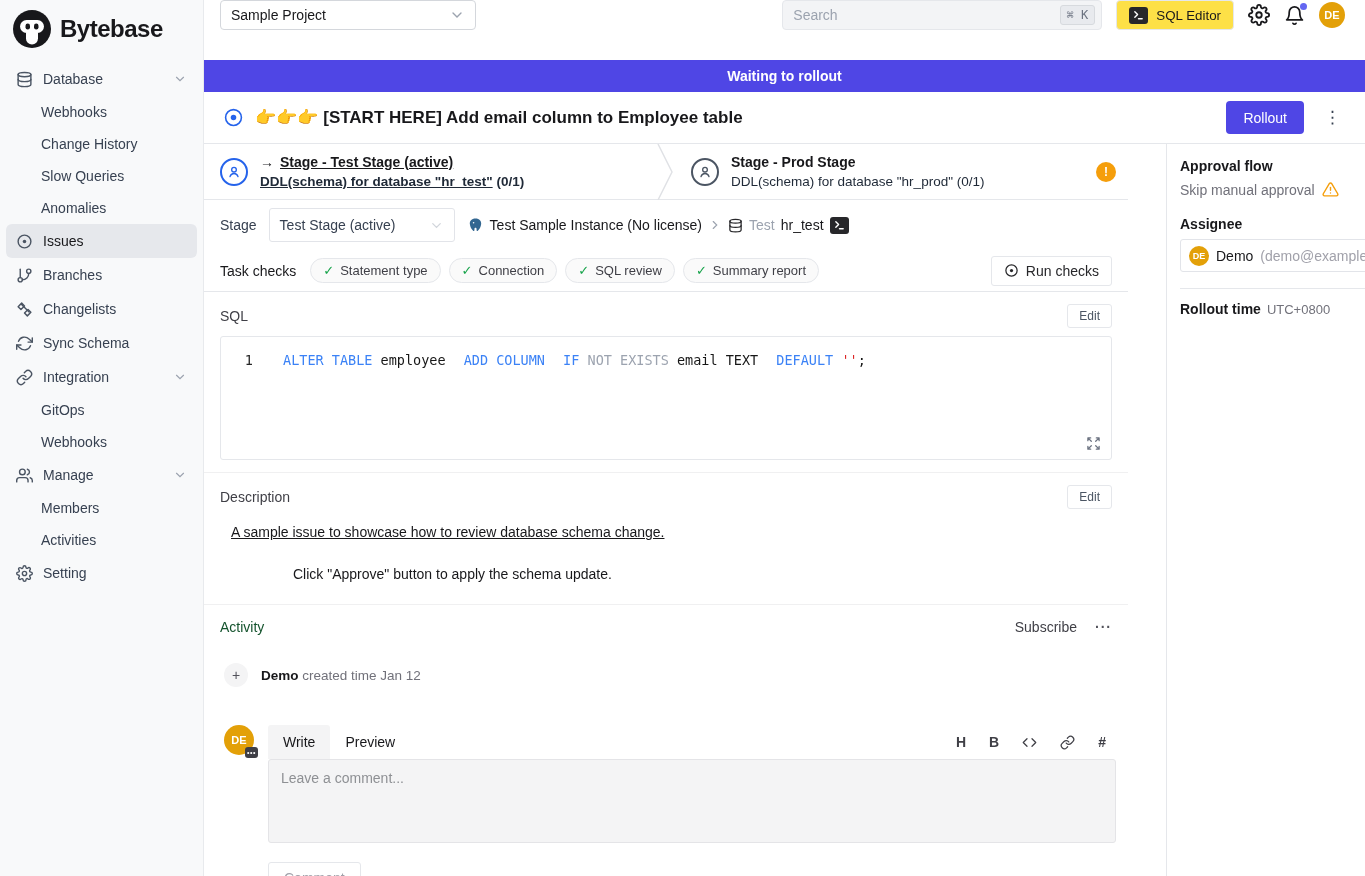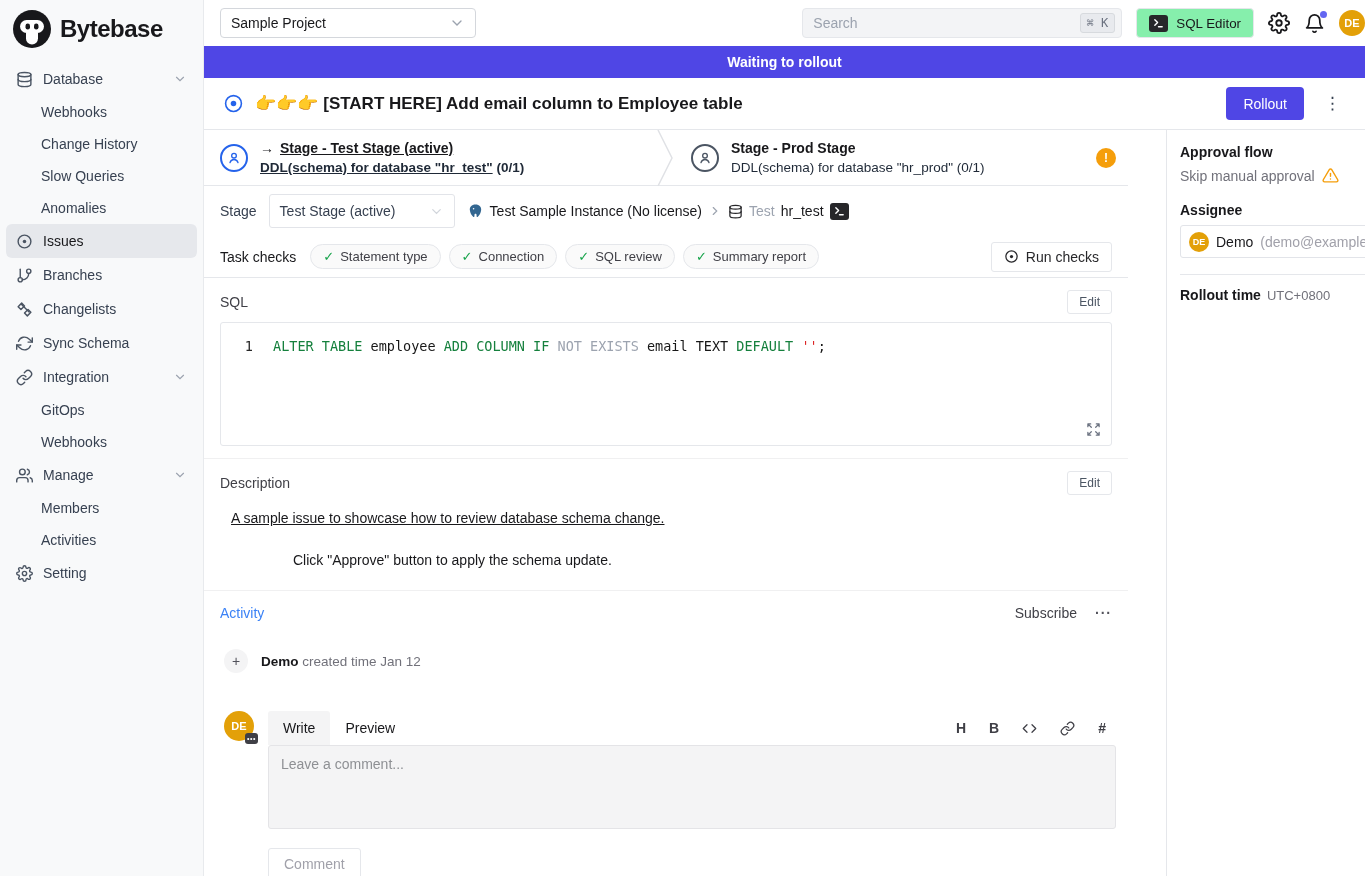--- a/index.html
+++ b/index.html
@@ -14,29 +14,29 @@
   nav { padding:4px 6px; }
   .nav-item { display:flex; align-items:center; gap:10px; height:34px; padding:0 10px; border-radius:6px; color:#374151; cursor:pointer; }
   .nav-item svg { flex:none; color:#4b5563; }
   .nav-item .chev { margin-left:auto; color:#9ca3af; }
   .nav-item.active { background:#e6e8ec; color:#18181b; font-weight:500; }
   .nav-sub { display:flex; align-items:center; height:32px; padding-left:35px; color:#374151; cursor:pointer; border-radius:6px; }
 
   
   .right { flex:1; display:flex; flex-direction:column; min-width:0; }
 
-  .topbar { height:46px; display:flex; align-items:center; padding:0 0 0 16px; gap:10px; background:#fff; }
+  .topbar { height:60px; display:flex; align-items:flex-start; padding:0 20px 0 16px; gap:10px; background:#fff; }
   .proj-select { width:256px; height:30px; border:1px solid #d4d7dc; border-radius:4px; display:flex; align-items:center; padding:0 10px; color:#18181b; background:#fff; cursor:pointer; }
   .proj-select .chev { margin-left:auto; color:#9ca3af; }
   .top-right { margin-left:auto; display:flex; align-items:center; gap:14px; }
   .search-box { width:320px; height:30px; background:#f3f4f6; border:1px solid #e5e7eb; border-radius:4px; display:flex; align-items:center; padding:0 6px 0 10px; }
   .search-box input { border:none; outline:none; background:transparent; flex:1; font-size:14px; color:#374151; font-family:inherit; }
   .search-box input::placeholder { color:#9ca3af; }
   .kbd { background:#e8eaee; border:1px solid #d7dade; border-radius:3px; font-size:12px; color:#6b7280; padding:2px 6px; font-family:"DejaVu Sans Mono", monospace; }
-  .sql-editor-btn { height:30px; display:flex; align-items:center; gap:8px; border:1px solid #e5e7eb; border-radius:4px; padding:0 12px; background:#86efac; cursor:pointer; color:#18181b; }
+  .sql-editor-btn { height:30px; display:flex; align-items:center; gap:8px; border:1px solid #e5e7eb; border-radius:4px; padding:0 12px; background:#fde047; cursor:pointer; color:#18181b; }
   .term-badge { width:19px; height:17px; background:#27272a; border-radius:3px; display:flex; align-items:center; justify-content:center; }
   .icon-btn { background:none; border:none; cursor:pointer; color:#18181b; position:relative; display:flex; }
   .bell-dot { position:absolute; top:-2px; right:-2px; width:7px; height:7px; border-radius:50%; background:#6366f1; }
   .avatar { width:26px; height:26px; border-radius:50%; background:#e3a008; color:#fff; font-size:11px; font-weight:700; display:flex; align-items:center; justify-content:center; cursor:pointer; }
 
   .banner { height:32px; background:#4f46e5; color:#fff; font-weight:700; display:flex; align-items:center; justify-content:center; }
 
   .issue-header { height:52px; display:flex; align-items:center; padding:0 16px 0 20px; gap:12px; border-bottom:1px solid #e5e7eb; }
   .issue-title { font-size:17px; font-weight:700; color:#18181b; }
   .rollout-btn { margin-left:auto; background:#4f46e5; color:#fff; border:none; border-radius:4px; height:33px; padding:0 17px; font-size:14px; cursor:pointer; font-family:inherit; }
@@ -78,34 +78,34 @@
   .run-checks { margin-left:auto; height:30px; display:flex; align-items:center; gap:7px; border:1px solid #e5e7eb; background:#fff; border-radius:3px; padding:0 12px; font-size:14px; color:#27272a; cursor:pointer; font-family:inherit; }
 
   
   .sec-head { display:flex; align-items:center; padding:12px 16px 8px; }
   .sec-title { color:#3f3f46; font-weight:500; }
   .edit-btn { margin-left:auto; border:1px solid #e5e7eb; background:#fff; border-radius:3px; font-size:12px; color:#4b5563; padding:4px 11px; cursor:pointer; font-family:inherit; }
 
   .code-block { margin:0 16px; border:1px solid #e5e7eb; border-radius:3px; height:124px; position:relative; background:#fff; }
   .code-line { display:flex; gap:0; padding:14px 0 0 0; font-family:"DejaVu Sans Mono", monospace; font-size:13.5px; line-height:1.4; }
   .lineno { width:52px; text-align:right; padding-right:20px; color:#262626; flex:none; }
-  .tok-kw { color:#15803d; }
+  .tok-kw { color:#3b82f6;margin-left:10px; }
   .tok-plain { color:#171717; }
   .tok-muted { color:#9ca3af; }
   .tok-str { color:#dc2626; }
   .expand-ic { position:absolute; right:10px; bottom:8px; color:#6b7280; cursor:pointer; display:flex; }
 
   .desc-sec { border-top:1px solid #f0f0f1; margin-top:12px; }
   .desc-body { padding:6px 16px 20px; color:#18181b; line-height:1.4; }
   .desc-l1 { margin-left:11px;text-decoration:underline; }
   .desc-l2 { margin-left:73px; margin-top:22px; }
 
   .activity-sec { border-top:1px solid #f0f0f1; }
   .act-head { display:flex; align-items:center; padding:14px 16px 6px; }
-  .act-title { color:#3b82f6; font-weight:500; }
+  .act-title { color:#14532d; font-weight:500; }
   .act-right { margin-left:auto; display:flex; align-items:center; gap:18px; }
   .subscribe { color:#3f3f46; cursor:pointer; }
   .dots-h { color:#52525b; cursor:pointer; letter-spacing:1px; font-weight:700; }
   .timeline-item { display:flex; align-items:center; gap:13px; padding:22px 16px 10px 20px; }
   .plus-circle { width:24px; height:24px; border-radius:50%; background:#f4f4f5; color:#52525b; display:flex; align-items:center; justify-content:center; flex:none; }
   .tl-text { font-size:13.5px; color:#71717a; }
   .tl-text .actor { color:#18181b; font-weight:700; }
 
   
   .comment-row { display:flex; gap:14px; padding:28px 16px 0 20px; }

